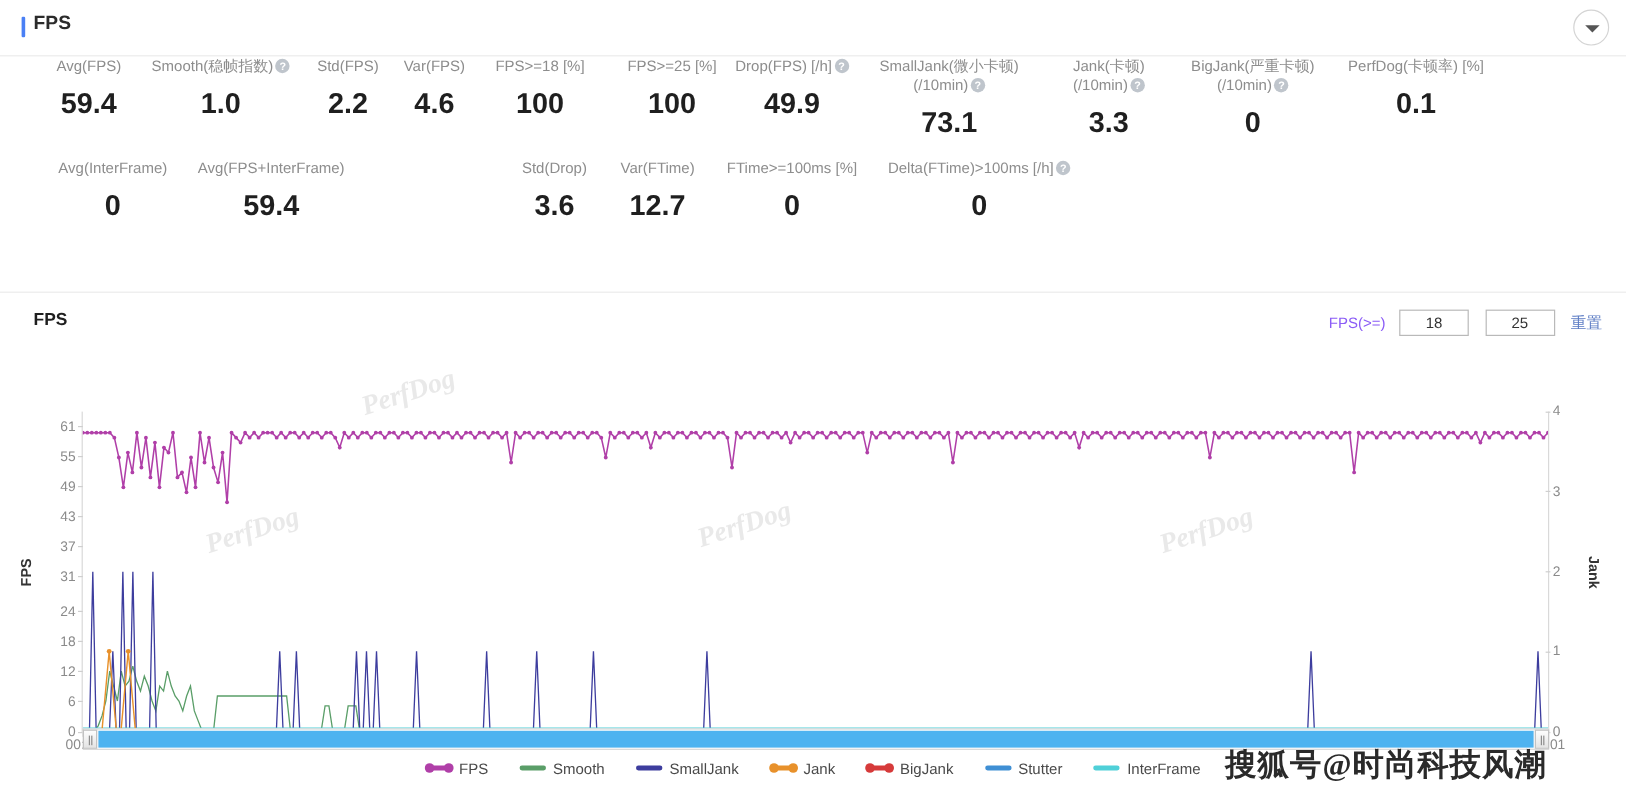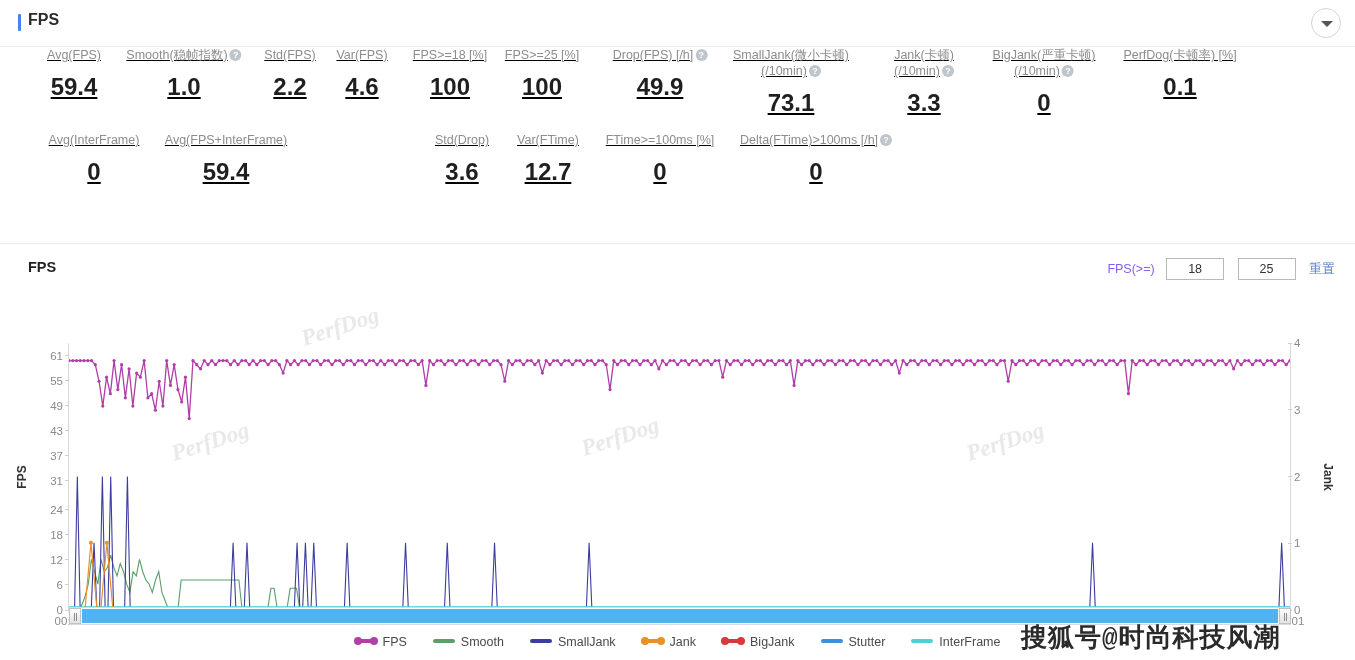--- a/index.html
+++ b/index.html
@@ -36,21 +36,20 @@
     width:0;height:0;border-left:6px solid transparent;
     border-right:6px solid transparent;border-top:6px solid #555;
   }
 
   
   .stats { position:absolute; left:0; top:47px; width:1355px; }
   .stat-row{ position:relative; width:1355px; height:85px; }
   .stat-cell{
     position:absolute; top:0; text-align:center; transform:translateX(-50%);
     white-space:nowrap;
-    text-decoration:underline;
   }
   .stat-label{
     font-size:12.5px; color:#8d8d8d; line-height:16px; font-weight:normal;
   }
   .stat-label .ln{ display:block; }
   .stat-value{
     font-size:24px; font-weight:bold; color:#1f1f1f; margin-top:10px;
     line-height:28px;
   }
   .qmark{
@@ -183,21 +182,21 @@
 
   
   .wm{
     position:absolute; color:#e9e9e9; font-size:23px; font-style:italic;
     font-weight:bold; transform:rotate(-18deg); pointer-events:none;
     font-family:"Liberation Serif", serif; user-select:none;
   }
   .sohu-wm{
     position:absolute; left:1021px; top:620px;
     font-size:26px; font-weight:bold; color:#2a2a2a;
-    font-family:Liberation Mono, monospace; letter-spacing:1px;
+    font-family:Liberation Serif, serif; letter-spacing:1px;
   }
 </style>
 </head>
 <body>
 
 <div id="root">
 
   <div class="topbar">
     <div class="topbar-title">FPS</div>
     <div class="collapse-btn">
@@ -230,21 +229,21 @@
             <span class="ln">Var(FPS)</span>
           </div>
           <div class="stat-value">4.6</div>
         </div>
         <div class="stat-cell" style="left: 450px;">
           <div class="stat-label">
             <span class="ln">FPS&gt;=18 [%]</span>
           </div>
           <div class="stat-value">100</div>
         </div>
-        <div class="stat-cell" style="left: 542px;">
+        <div class="stat-cell" style="left: 560px;">
           <div class="stat-label">
             <span class="ln">FPS&gt;=25 [%]</span>
           </div>
           <div class="stat-value">100</div>
         </div>
         <div class="stat-cell" style="left: 660px;">
           <div class="stat-label">
             <span class="ln">Drop(FPS) [/h]<span class="qmark">?</span></span>
           </div>
           <div class="stat-value">49.9</div>

